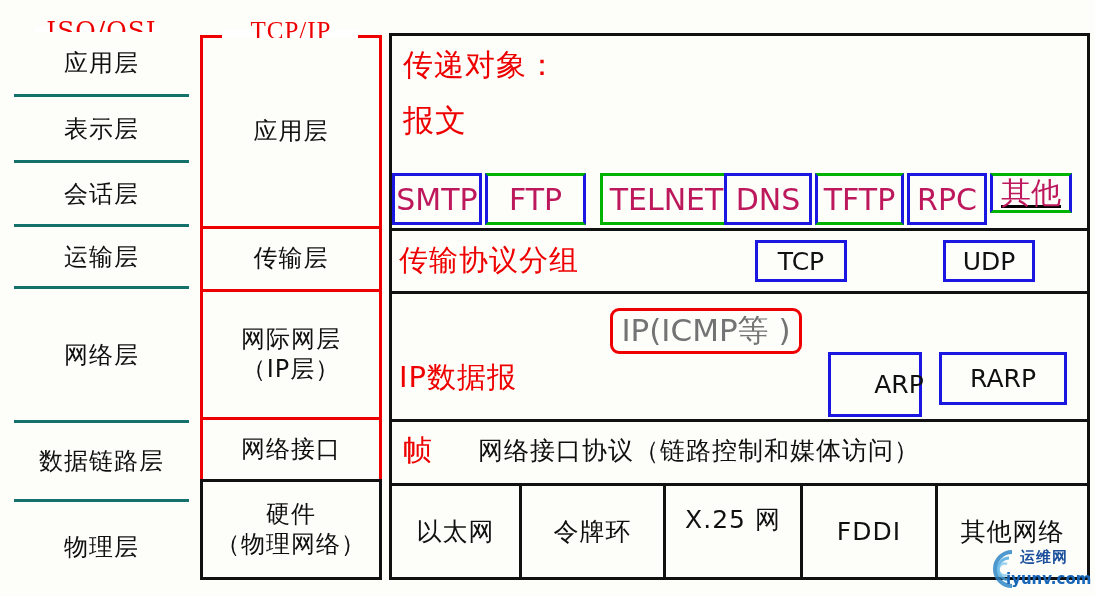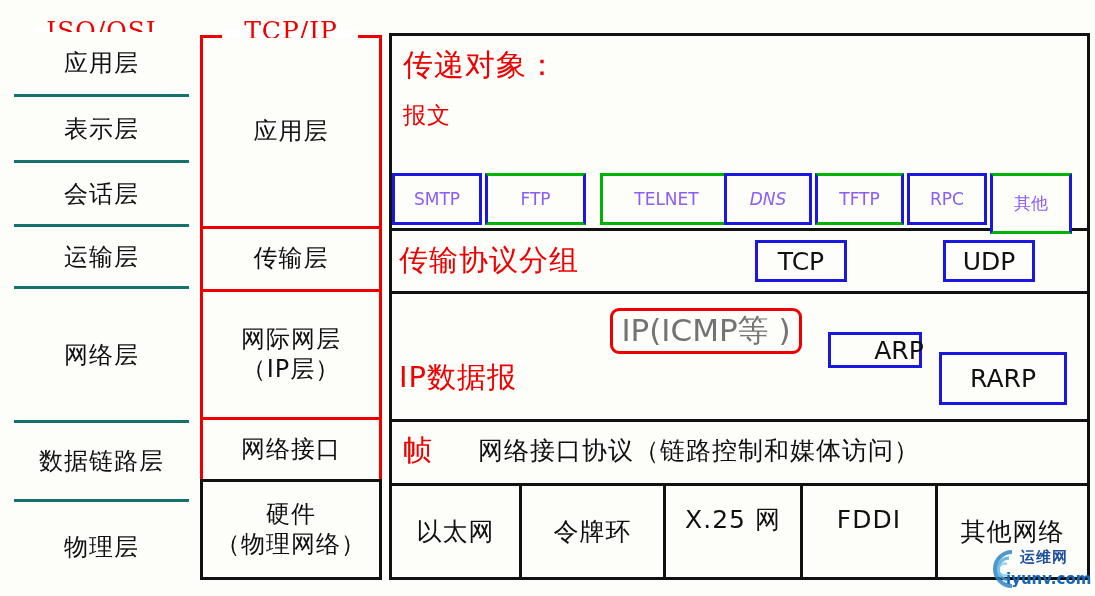--- a/index.html
+++ b/index.html
@@ -28,21 +28,21 @@
   .tcp-cell span{font-size:24px;color:#101010;letter-spacing:1px;line-height:1.22;}
   .tcp-red-box{border:3px solid #ee0000;}
 
   
   .rp-frame{border:3px solid #111;background:#fdfdfa;}
   .rp-div{background:#111;}
   .red-note-serif{color:#ee0000;font-size:27px;letter-spacing:1px;white-space:nowrap;}
 
   .proto{border:3px solid #1a17e0;background:#fdfdfa;display:flex;
          align-items:center;justify-content:center;}
-  .proto span{font-size:17px;color:#8b5cf6;white-space:nowrap;text-align:center;}
+  .proto span{font-size:30px;color:#be185d;white-space:nowrap;text-align:center;}
   .proto.green{border-color:#00b300;}
   .proto.green-top{border-top-color:#00b300;border-bottom-color:#00b300;}
 
   .bluebox{border:3px solid #1a17e0;background:#fdfdfa;display:flex;
            align-items:center;justify-content:center;}
   .bluebox span{font-size:25px;color:#101010;white-space:nowrap;}
 
   .roundbox{border:3px solid #ee0000;border-radius:9px;background:#fdfdfa;
             display:flex;align-items:center;justify-content:center;}
   .roundbox span{font-size:31px;color:#737373;white-space:nowrap;}
@@ -99,21 +99,21 @@
 
   <div class="abs tcp-red-box" style="left:200px;top:35px;width:182px;height:444px;"></div>
 
   <div class="abs" style="left:200px;top:226px;width:182px;height:3px;background:#ee0000;"></div>
   <div class="abs" style="left:200px;top:289px;width:182px;height:3px;background:#ee0000;"></div>
   <div class="abs" style="left:200px;top:417px;width:182px;height:3px;background:#ee0000;"></div>
   <div class="abs" style="left:200px;top:479px;width:182px;height:3px;background:#111;"></div>
 
   <div class="abs gap" style="left:222px;top:30px;width:136px;height:11px;"></div>
 
-  <div class="abs coltitle" style="left:200px;top:18px;width:182px;">TCP/IP</div>
+  <div class="abs coltitle" style="left:200px;top:18px;width:182px;font-family:Liberation Serif, serif;">TCP/IP</div>
 
   <div class="abs tcp-cell" style="left:203px;top:38px;width:176px;height:188px;">
     <span>应用层</span>
   </div>
   <div class="abs tcp-cell" style="left:203px;top:229px;width:176px;height:60px;">
     <span>传输层</span>
   </div>
   <div class="abs tcp-cell" style="left:203px;top:292px;width:176px;height:125px;">
     <span>网际网层</span>
     <span>（IP层）</span>
@@ -127,60 +127,60 @@
   </div>
 
   <div class="abs rp-frame" style="left:389px;top:33px;width:701px;height:547px;"></div>
 
   <div class="abs rp-div" style="left:389px;top:228px;width:701px;height:3px;"></div>
   <div class="abs rp-div" style="left:389px;top:291px;width:701px;height:3px;"></div>
   <div class="abs rp-div" style="left:389px;top:419px;width:701px;height:3px;"></div>
   <div class="abs rp-div" style="left:389px;top:483px;width:701px;height:3px;"></div>
 
   <div class="abs red-note-serif" style="left:403px;top:45px;font-size:30px;">传递对象：</div>
-  <div class="abs red-note-serif" style="left:403px;top:100px;font-size:23px;">报文</div>
+  <div class="abs red-note-serif" style="left:403px;top:100px;font-size:31px;">报文</div>
 
   <div class="abs proto" style="left:392px;top:173px;width:90px;height:52px;">
     <span>SMTP</span>
   </div>
   <div class="abs proto green-top" style="left:485px;top:173px;width:101px;height:52px;">
     <span>FTP</span>
   </div>
   <div class="abs proto green" style="left:589px;top:173px;width:133px;height:52px;margin-left:11px;">
     <span>TELNET</span>
   </div>
-  <div class="abs proto" style="left:724px;top:173px;width:88px;height:52px;font-style:italic;">
+  <div class="abs proto" style="left:724px;top:173px;width:88px;height:52px;">
     <span>DNS</span>
   </div>
   <div class="abs proto green-top" style="left:815px;top:173px;width:89px;height:52px;">
     <span>TFTP</span>
   </div>
   <div class="abs proto" style="left:907px;top:173px;width:80px;height:52px;">
     <span>RPC</span>
   </div>
-  <div class="abs proto green-top" style="left:990px;top:173px;width:82px;height:61px;">
+  <div class="abs proto green-top" style="left:990px;top:173px;width:82px;height:40px;text-decoration:underline;">
     <span>其他</span>
   </div>
 
   <div class="abs red-note-serif" style="left:399px;top:241px;font-size:29px;">传输协议分组</div>
 
   <div class="abs bluebox" style="left:755px;top:240px;width:92px;height:42px;">
     <span>TCP</span>
   </div>
   <div class="abs bluebox" style="left:943px;top:240px;width:92px;height:42px;">
     <span>UDP</span>
   </div>
 
   <div class="abs roundbox" style="left:610px;top:308px;width:192px;height:46px;">
     <span>IP(ICMP等 )</span>
   </div>
 
   <div class="abs red-note-serif" style="left:399px;top:358px;font-size:29px;">IP数据报</div>
 
-  <div class="abs bluebox" style="left:828px;top:332px;width:94px;height:36px;padding-left:48px;">
+  <div class="abs bluebox" style="left:828px;top:352px;width:94px;height:65px;padding-left:48px;">
     <span>ARP</span>
   </div>
   <div class="abs bluebox" style="left:919px;top:352px;width:128px;height:53px;margin-left:20px;">
     <span>RARP</span>
   </div>
 
   <div class="abs red-note-serif" style="left:403px;top:431px;font-size:29px;">帧</div>
   <div class="abs ni-text" style="left:478px;top:434px;">网络接口协议（链路控制和媒体访问）</div>
 
   <div class="abs rp-div" style="left:519px;top:486px;width:3px;height:91px;"></div>
@@ -190,21 +190,21 @@
 
   <div class="abs plaincell" style="left:522px;top:486px;width:141px;height:91px;">
     <span>令牌环</span>
   </div>
   <div class="abs plaincell" style="left:392px;top:486px;width:127px;height:91px;">
     <span>以太网</span>
   </div>
   <div class="abs plaincell" style="left:666px;top:486px;width:134px;height:66px;">
     <span>X.25 网</span>
   </div>
-  <div class="abs plaincell" style="left:803px;top:474px;width:132px;height:91px;">
+  <div class="abs plaincell" style="left:803px;top:486px;width:132px;height:91px;">
     <span>FDDI</span>
   </div>
   <div class="abs plaincell" style="left:938px;top:486px;width:149px;height:91px;">
     <span>其他网络</span>
   </div>
 
   <div class="abs wm" style="left:980px;top:544px;width:112px;height:50px;">
     <svg width="112" height="50" viewBox="0 0 112 50" style="position:absolute;left:0;top:0;">
       <path d="M32 8 A17 17 0 1 0 32 42" stroke="#2f86c5" stroke-width="4" fill="none" opacity="0.85"></path>
       <path d="M29 14 A11 11 0 1 0 29 36" stroke="#49a6de" stroke-width="3" fill="none" opacity="0.8"></path>

